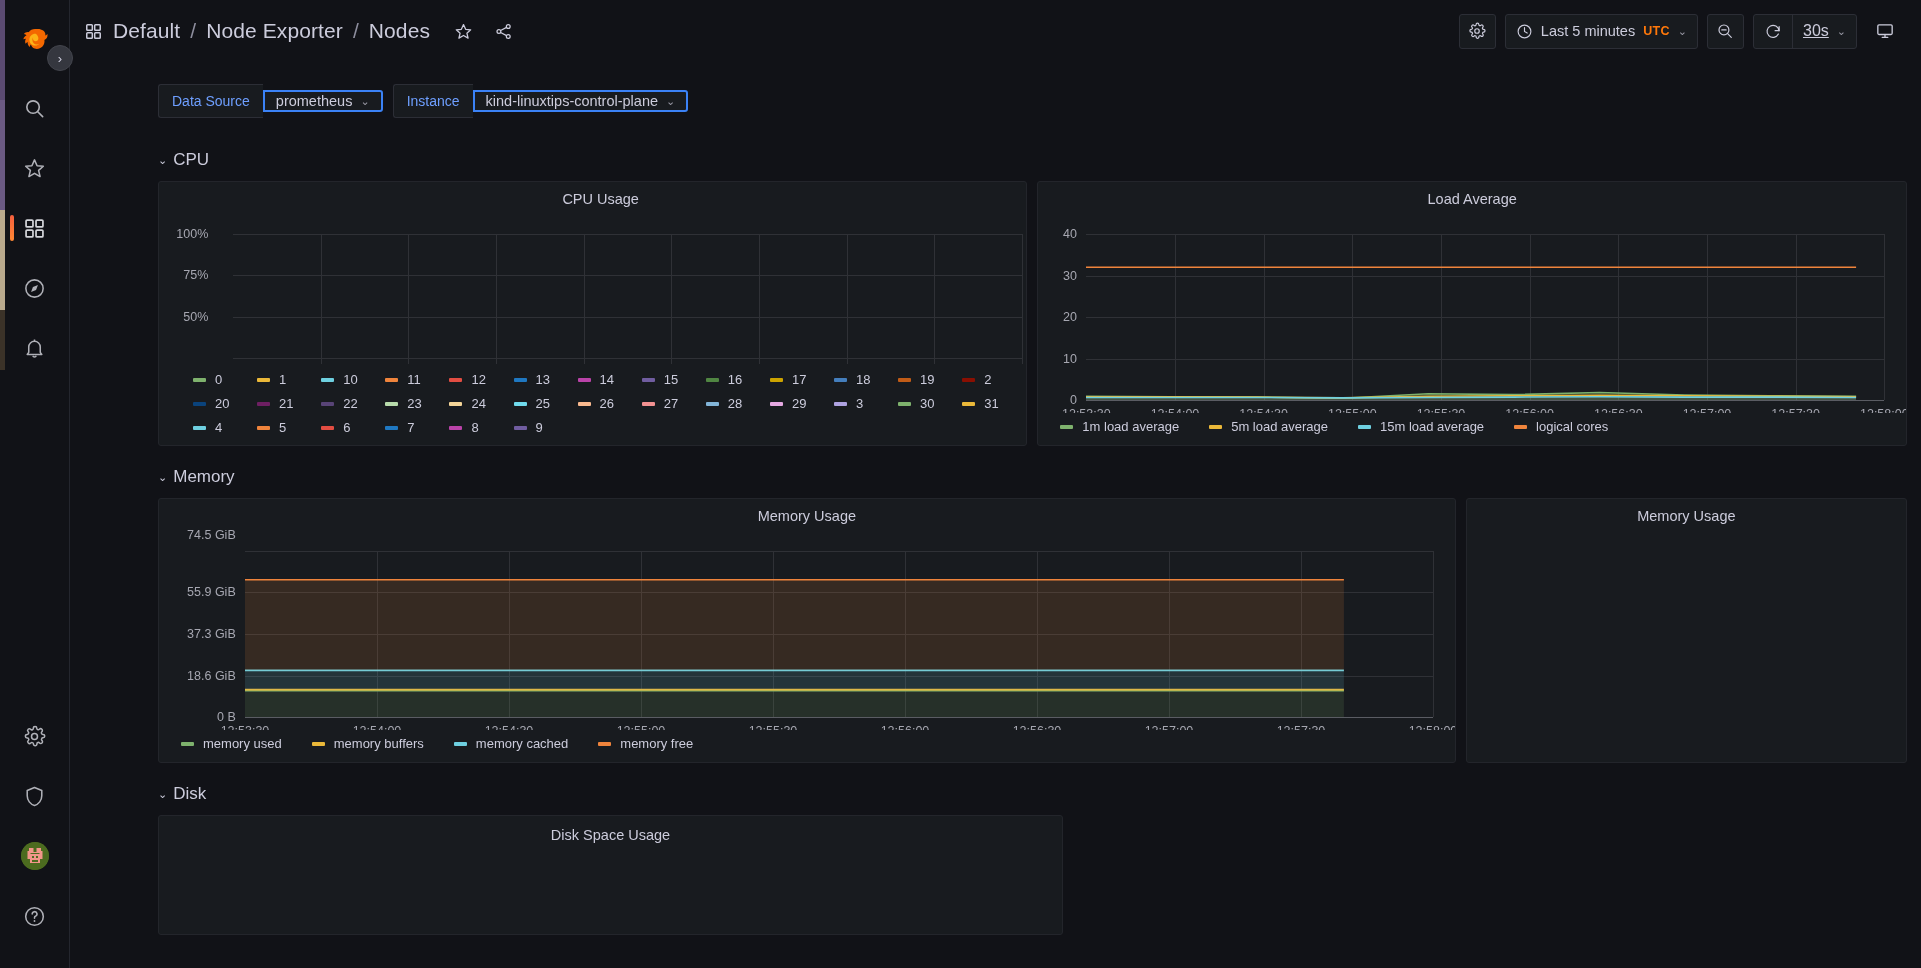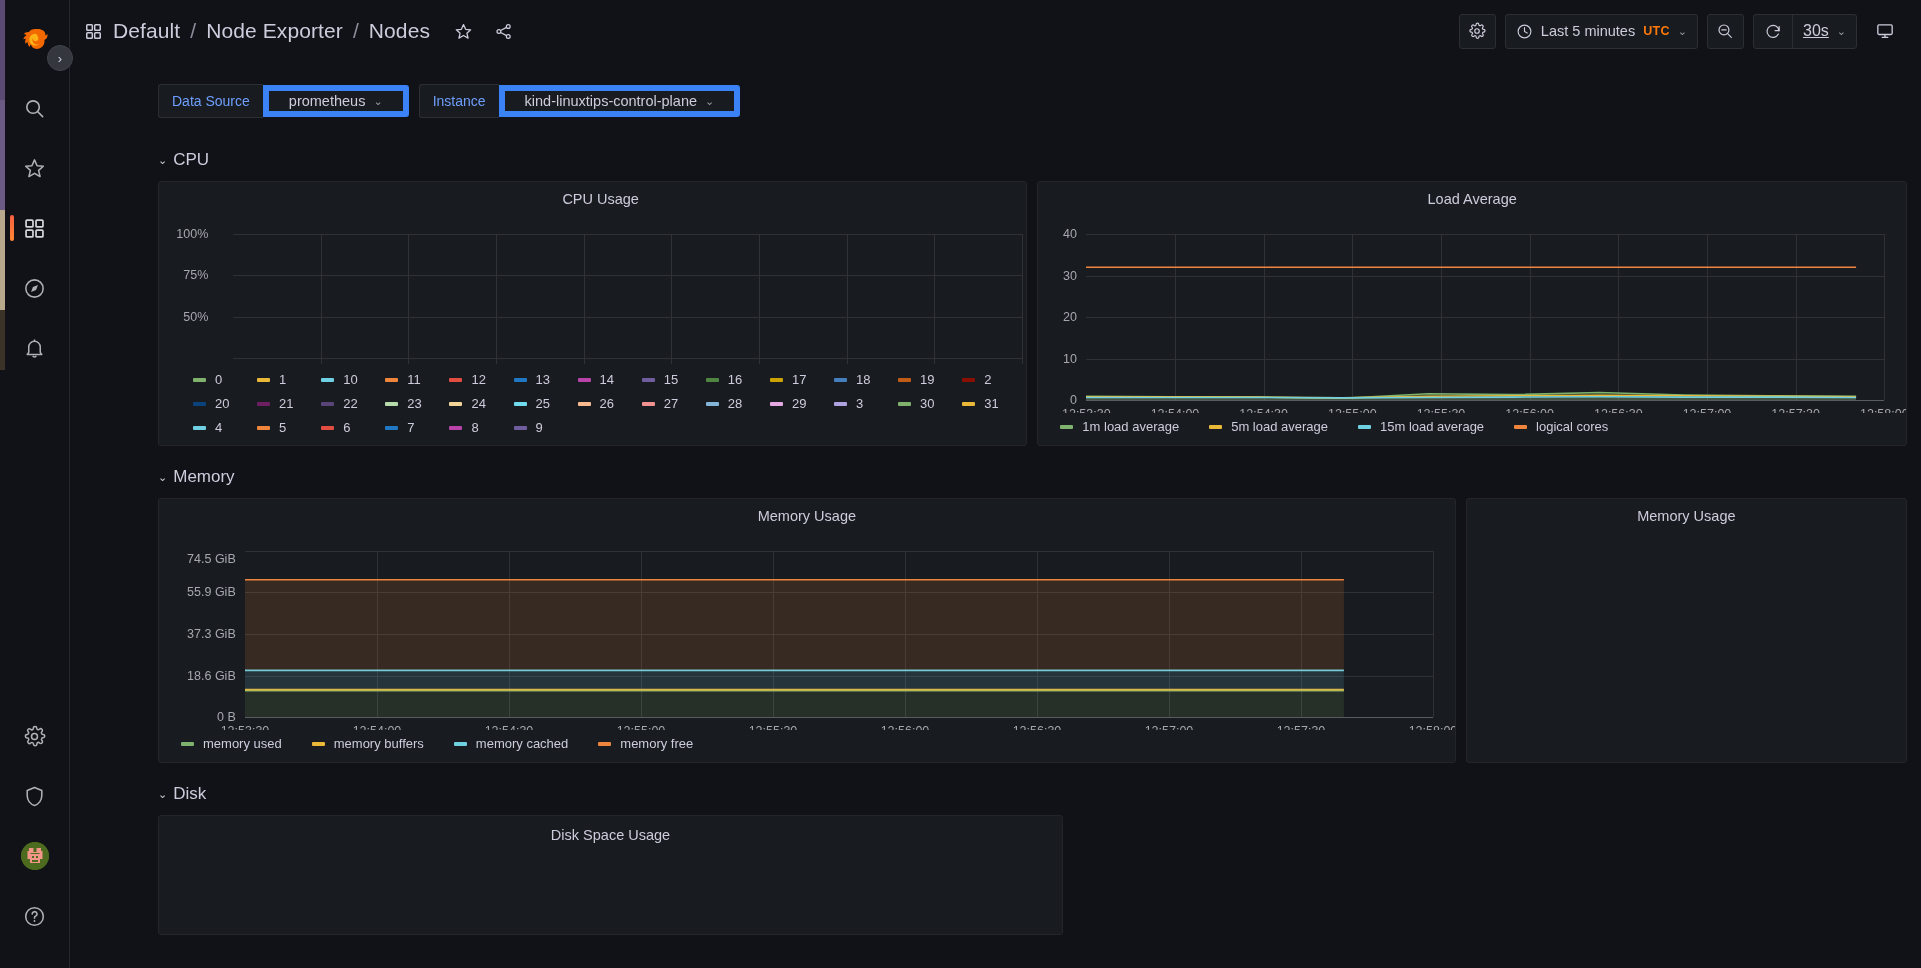--- a/index.html
+++ b/index.html
@@ -82,22 +82,22 @@
 
   
   #varbar { height: 46px; flex:0 0 46px; display:flex; align-items:center; padding-left: 88px; gap: 0; }
   .var-group { display:flex; align-items:center; margin-right: 10px; }
   .var-label {
     height:34px; display:flex; align-items:center; padding: 0 13px;
     background:#181b1f; border:1px solid #2c2e36; border-right:none;
     border-radius:3px 0 0 3px; color:#6e9fff; font-size:14px; white-space:nowrap;
   }
   .var-value {
-    height:32px; display:flex; align-items:center; gap:8px; padding: 0 20px;
-    background:#181b1f; border:6px solid #3b82f6;
+    height:22px; display:flex; align-items:center; gap:8px; padding: 0 11px;
+    background:#181b1f; border:2px solid #3b82f6;
     border-radius:0 3px 3px 0; color:#ccccdc; font-size:14.5px; white-space:nowrap; cursor:pointer;
   }
 
   
   #canvas { flex:1; overflow:hidden; padding: 0 14px 0 88px; position:relative; }
   .row-header {
     display:flex; align-items:center; gap:6px;
     height: 34px; margin: 3px 0 4px 0; cursor:pointer;
   }
   .row-header .chev { color:#ccccdc; font-size:11px; line-height:1; }
@@ -625,21 +625,21 @@
             <div class="plot" id="plot-mem">
                 <div class="gridline-h" style="left:86px;top:190px;width:1188px;background:#5a5c63;"></div>
                 <div class="axis-lbl ylab" style="right:1219px;top:190px;">0 B</div>
                 <div class="gridline-h" style="left:86px;top:148.55570469798658px;width:1188px;"></div>
                 <div class="axis-lbl ylab" style="right:1219px;top:148.55570469798658px;">18.6 GiB</div>
                 <div class="gridline-h" style="left:86px;top:106.88859060402685px;width:1188px;"></div>
                 <div class="axis-lbl ylab" style="right:1219px;top:106.88859060402685px;">37.3 GiB</div>
                 <div class="gridline-h" style="left:86px;top:65.44429530201343px;width:1188px;"></div>
                 <div class="axis-lbl ylab" style="right:1219px;top:65.44429530201343px;">55.9 GiB</div>
                 <div class="gridline-h" style="left:86px;top:24px;width:1188px;"></div>
-                <div class="axis-lbl ylab" style="right:1219px;top:32px;">74.5 GiB</div>
+                <div class="axis-lbl ylab" style="right:1219px;top:8px;">74.5 GiB</div>
                 <div class="axis-lbl xlab" style="left:86px;top:197px;">12:53:30</div>
                 <div class="gridline-v" style="left:218px;top:24px;height:166px;"></div>
                 <div class="axis-lbl xlab" style="left:218px;top:197px;">12:54:00</div>
                 <div class="gridline-v" style="left:350px;top:24px;height:166px;"></div>
                 <div class="axis-lbl xlab" style="left:350px;top:197px;">12:54:30</div>
                 <div class="gridline-v" style="left:482px;top:24px;height:166px;"></div>
                 <div class="axis-lbl xlab" style="left:482px;top:197px;">12:55:00</div>
                 <div class="gridline-v" style="left:614px;top:24px;height:166px;"></div>
                 <div class="axis-lbl xlab" style="left:614px;top:197px;">12:55:30</div>
                 <div class="gridline-v" style="left:746px;top:24px;height:166px;"></div>

